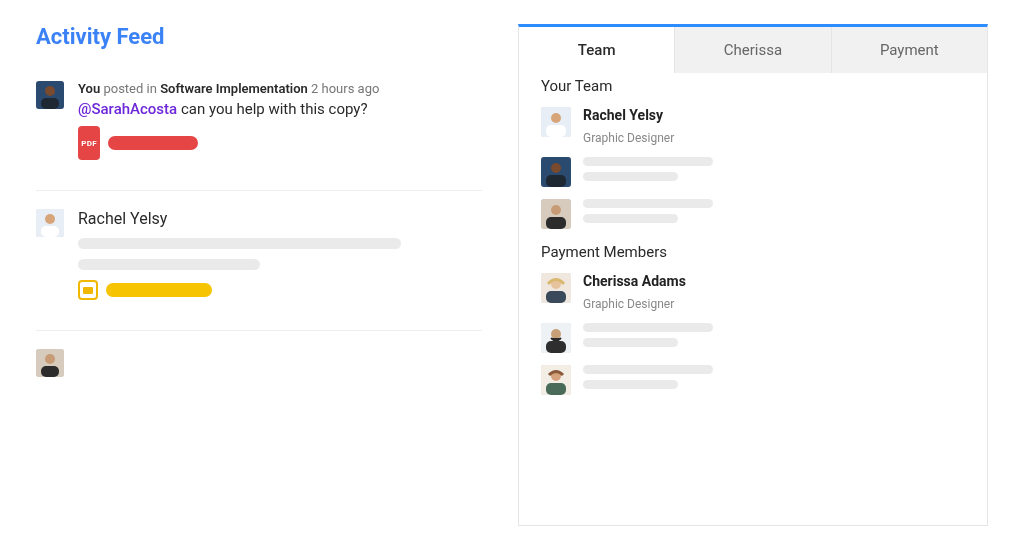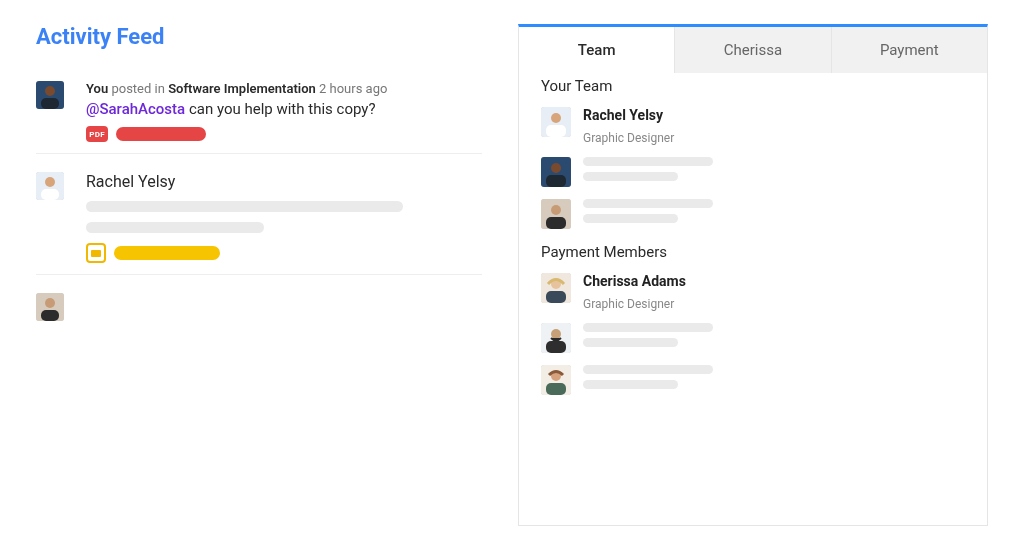--- a/index.html
+++ b/index.html
@@ -20,22 +20,22 @@
       min-width: 420px;
     }
     .feed-title {
       font-size: 22px;
       font-weight: 700;
       color: #3b82f6;
       margin-bottom: 32px;
     }
     .feed-item {
       display: flex;
-      gap: 22px;
-      padding-bottom: 11px;
+      gap: 14px;
+      padding-bottom: 30px;
       margin-bottom: 18px;
       border-bottom: 1px solid #eee;
     }
     .feed-item:last-child { border-bottom: none; }
     .avatar {
       width: 28px; height: 28px;
       border-radius: 3px;
       flex-shrink: 0;
       background: #d0d0d0;
     }
@@ -60,21 +60,21 @@
     .feed-name {
       font-size: 16px;
       font-weight: 400;
       color: #2a2a2a;
       margin-bottom: 10px;
     }
     .attach-row { display: flex; align-items: center; gap: 8px; margin-top: 4px; }
     .pdf-badge {
       display: inline-flex; align-items: center; justify-content: center;
       background: #e64545; color: #fff; font-size: 8px; font-weight: 700;
-      border-radius: 4px; width: 22px; height: 16px; letter-spacing: 0.3px;
+      border-radius: 4px; width: 22px; height: 34px; letter-spacing: 0.3px;
     }
     .red-pill {
       display: inline-block; height: 14px; width: 90px;
       background: #e64545; border-radius: 7px;
     }
     .file-icon {
       display: inline-flex; align-items: center; justify-content: center;
       width: 20px; height: 20px; border: 2px solid #f0b800; border-radius: 4px;
     }
     .file-icon-inner {

